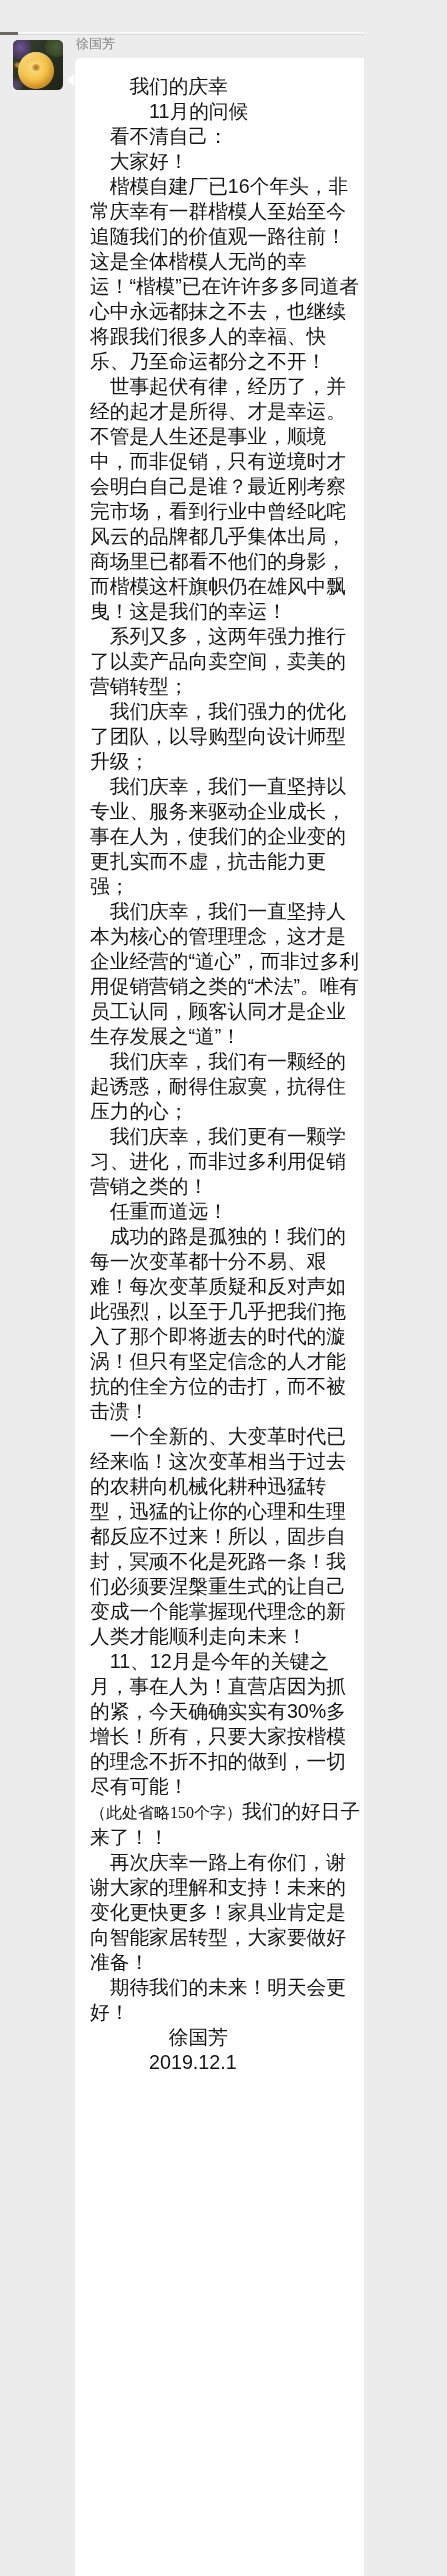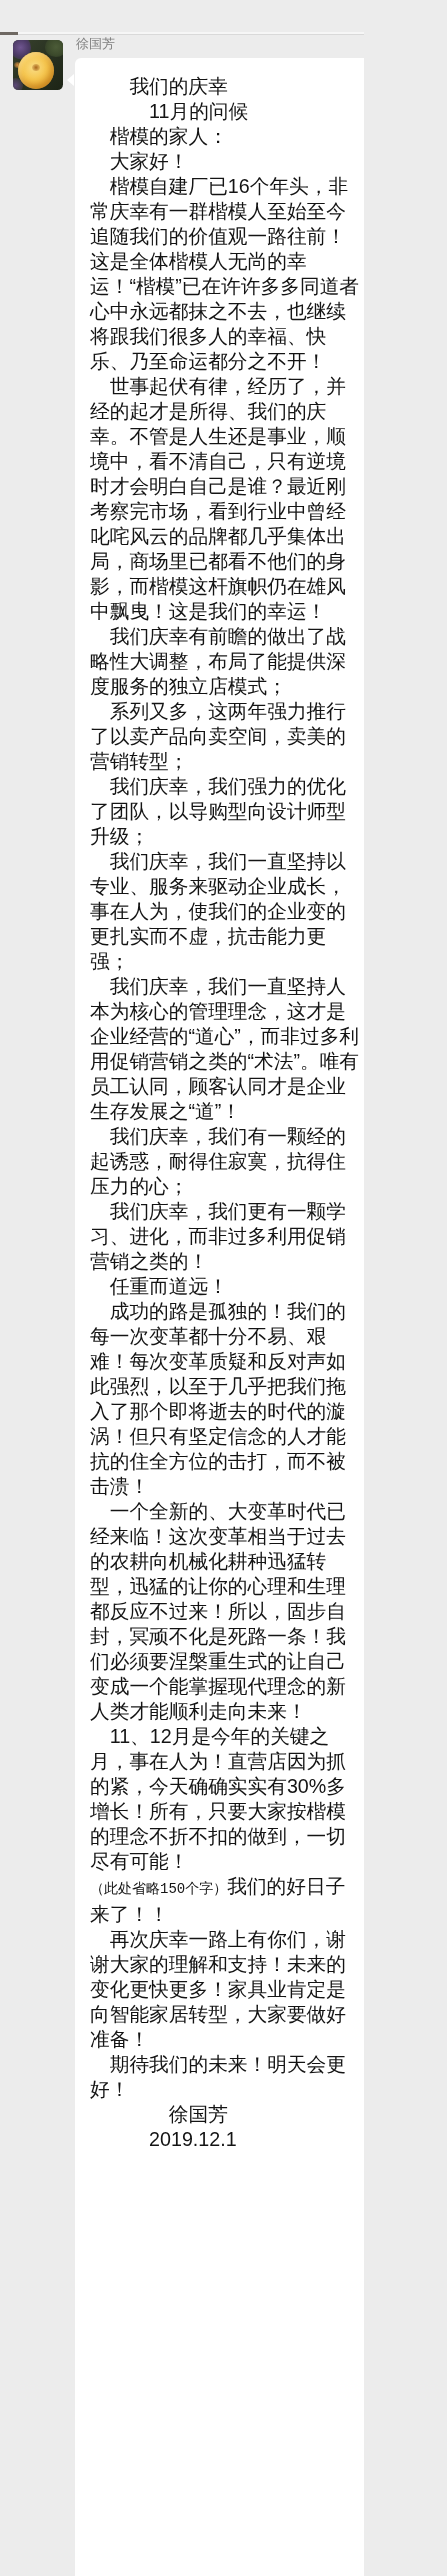--- a/index.html
+++ b/index.html
@@ -30,21 +30,21 @@
           background:radial-gradient(circle,#a9651a 0%,rgba(190,130,40,0) 100%);}
 
   .name{position:absolute;left:76px;top:4.2px;font-size:13px;line-height:15.5px;color:var(--name);}
 
   .bubble-tail{position:absolute;left:67px;top:42px;width:0;height:0;
           border-top:6.6px solid transparent;border-bottom:6.6px solid transparent;border-right:7.7px solid var(--bubble);}
 
   .bubble{position:absolute;left:75px;top:26px;width:307px;min-height:2544px;background:var(--bubble);
           border-radius:6px;padding:15.5px 21.5px 13px 15px;}
   .msg-p{margin:0;font-size:19.7px;line-height:25px;color:var(--ink);text-align:left;}
-  .omitted-note{font-family:Liberation Mono, monospace;font-size:14px;}
+  .omitted-note{font-family:Liberation Serif, serif;font-size:16px;}
 </style>
 </head>
 <body>
 
 <div class="screen">
   <div class="top-bar">
     <div class="top-bar-dark"></div>
   </div>
 
   <div class="avatar">
@@ -57,25 +57,24 @@
   </div>
 
   <div class="name">徐国芳</div>
 
   <div class="bubble-tail"></div>
 
   <div class="bubble">
     <div>
         <p class="msg-p">　　我们的庆幸</p>
         <p class="msg-p">　　　11月的问候</p>
-        <p class="msg-p">　楷模的家人：</p>
+        <p class="msg-p">　看不清自己：</p>
         <p class="msg-p">　大家好！</p>
         <p class="msg-p">　楷模自建厂已16个年头，非常庆幸有一群楷模人至始至今追随我们的价值观一路往前！这是全体楷模人无尚的幸运！“楷模”已在许许多多同道者心中永远都抹之不去，也继续将跟我们很多人的幸福、快乐、乃至命运都分之不开！</p>
-        <p class="msg-p">　世事起伏有律，经历了，并经的起才是所得、我们的庆幸。不管是人生还是事业，顺境中，看不清自己，只有逆境时才会明白自己是谁？最近刚考察完市场，看到行业中曾经叱咤风云的品牌都几乎集体出局，商场里已都看不他们的身影，而楷模这杆旗帜仍在雄风中飘曳！这是我们的幸运！</p>
-        <p class="msg-p">　我们庆幸有前瞻的做出了战略性大调整，布局了能提供深度服务的独立店模式；</p>
+        <p class="msg-p">　世事起伏有律，经历了，并经的起才是所得、才是幸运。不管是人生还是事业，顺境中，而非促销，只有逆境时才会明白自己是谁？最近刚考察完市场，看到行业中曾经叱咤风云的品牌都几乎集体出局，商场里已都看不他们的身影，而楷模这杆旗帜仍在雄风中飘曳！这是我们的幸运！</p>
         <p class="msg-p">　系列又多，这两年强力推行了以卖产品向卖空间，卖美的营销转型；</p>
         <p class="msg-p">　我们庆幸，我们强力的优化了团队，以导购型向设计师型升级；</p>
         <p class="msg-p">　我们庆幸，我们一直坚持以专业、服务来驱动企业成长，事在人为，使我们的企业变的更扎实而不虚，抗击能力更强；</p>
         <p class="msg-p">　我们庆幸，我们一直坚持人本为核心的管理理念，这才是企业经营的“道心”，而非过多利用促销营销之类的“术法”。唯有员工认同，顾客认同才是企业生存发展之“道”！</p>
         <p class="msg-p">　我们庆幸，我们有一颗经的起诱惑，耐得住寂寞，抗得住压力的心；</p>
         <p class="msg-p">　我们庆幸，我们更有一颗学习、进化，而非过多利用促销营销之类的！</p>
         <p class="msg-p">　任重而道远！</p>
         <p class="msg-p">　成功的路是孤独的！我们的每一次变革都十分不易、艰难！每次变革质疑和反对声如此强烈，以至于几乎把我们拖入了那个即将逝去的时代的漩涡！但只有坚定信念的人才能抗的住全方位的击打，而不被击溃！</p>
         <p class="msg-p">　一个全新的、大变革时代已经来临！这次变革相当于过去的农耕向机械化耕种迅猛转型，迅猛的让你的心理和生理都反应不过来！所以，固步自封，冥顽不化是死路一条！我们必须要涅槃重生式的让自己变成一个能掌握现代理念的新人类才能顺利走向未来！</p>
         <p class="msg-p">　11、12月是今年的关键之月，事在人为！直营店因为抓的紧，今天确确实实有30%多增长！所有，只要大家按楷模的理念不折不扣的做到，一切尽有可能！</p>

